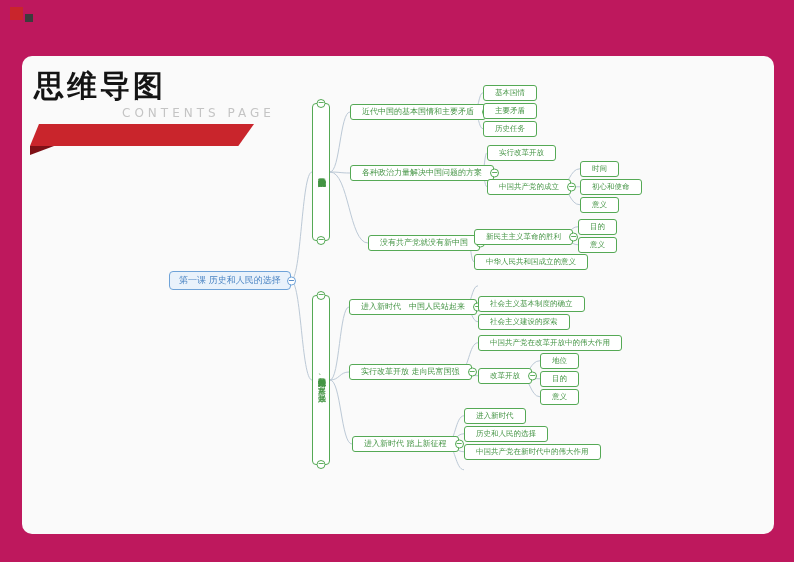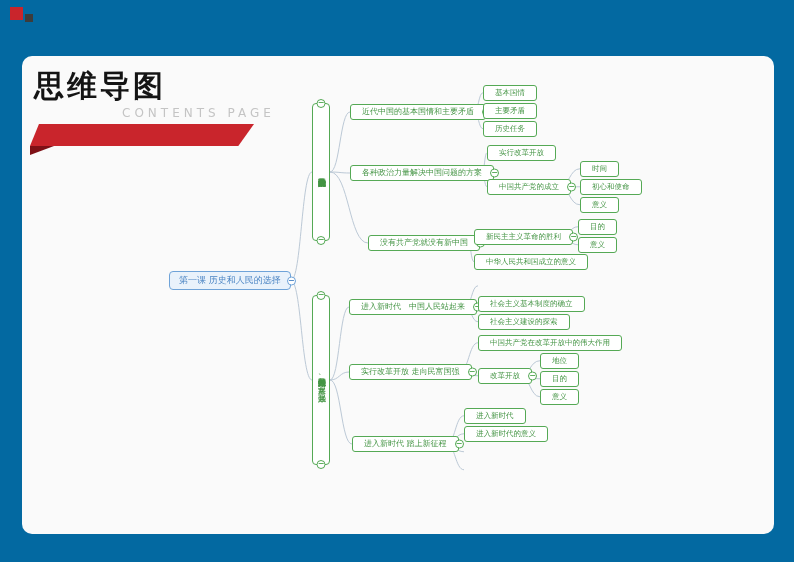--- a/index.html
+++ b/index.html
@@ -1,17 +1,17 @@
 <!DOCTYPE html>
 <html><head>
 <meta charset="utf-8">
 <style>
   html,body { margin:0; padding:0; background:#ffffff; }
   #slide {
-    position:relative; width:794px; height:562px; background:#0369a1;
+    position:relative; width:794px; height:562px; background:#be185d;
     overflow:hidden; font-family:"DejaVu Sans","Liberation Sans",sans-serif;
   }
   .canvas-bg {
     position:absolute; left:22px; top:56px; width:752px; height:478px;
     background:#fafafa; border-radius:10px; z-index:0;
   }
   
   .corner-sq { position:absolute; z-index:3; }
   .corner-sq.red  { left:10px; top:7px;  width:13px; height:13px; background:#c9252c; }
   .corner-sq.dark { left:25px; top:14px; width:8px;  height:8px;  background:#3c3c3c; }
@@ -213,16 +213,19 @@
   </div>
 
   <div class="node" id="br2_3" style="left:352px;top:436px">
     <span>进入新时代 踏上新征程</span>
     <span class="marker right">−</span>
   </div>
   <div class="node s" id="br2_3_1" style="left:464px;top:408px">
     <span>进入新时代</span>
   </div>
   <div class="node s" id="br2_3_2" style="left:464px;top:426px">
-    <span>进入新时代的意义</span>
+    <span>历史和人民的选择</span>
+  </div>
+  <div class="node s" id="br2_3_3" style="left:464px;top:444px">
+    <span>中国共产党在新时代中的伟大作用</span>
   </div>
 
 </div>
 
 </body></html>

